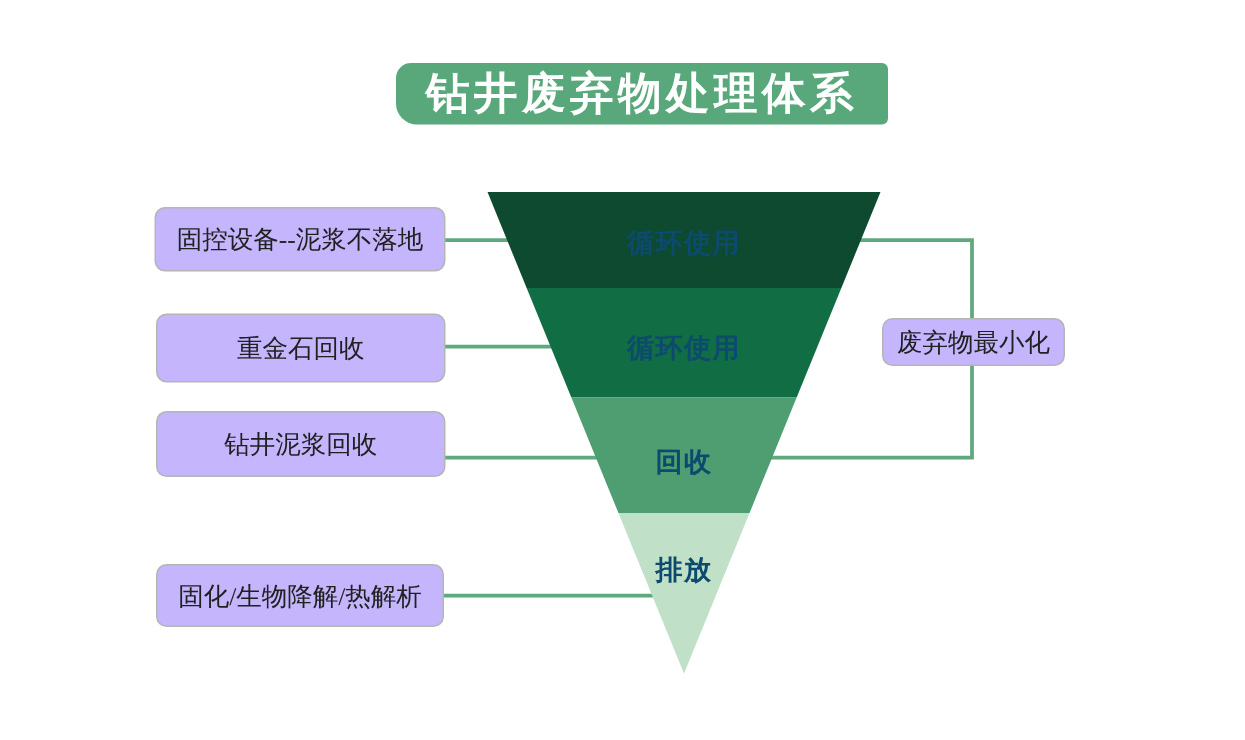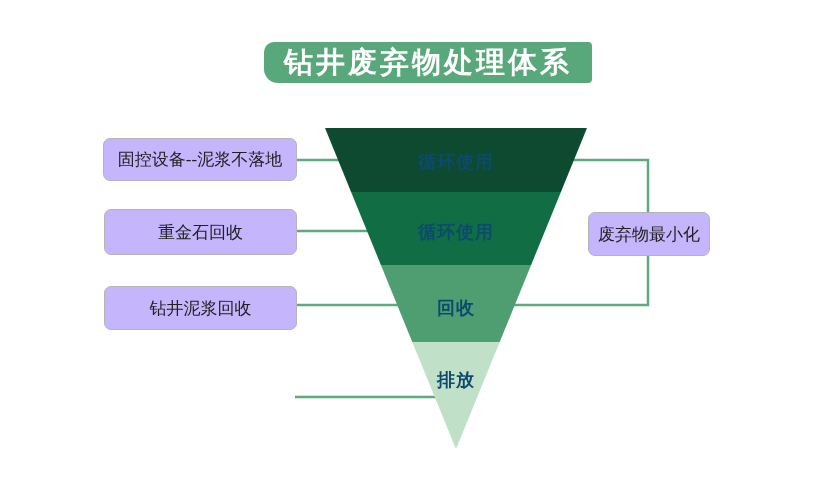--- a/index.html
+++ b/index.html
@@ -37,23 +37,23 @@
     box-sizing:border-box;
     font-family:Liberation Serif, serif;
   }
   .label-box span{
     color:#212121;
     font-size:17px;
     white-space:nowrap;
   }
   .box-1{left:103px;top:138px;width:194px;height:43px;}
   .box-2{left:104px;top:209px;width:193px;height:46px;}
-  .box-3{left:104px;top:286px;width:193px;height:44px;}
+  .box-3{left:104px;top:274px;width:193px;height:44px;}
   .box-4{left:104px;top:376px;width:192px;height:42px;}
-  .box-right{left:588px;top:212px;width:122px;height:44px;}
+  .box-right{left:588px;top:212px;width:122px;height:32px;}
   .funnel-label{
     position:absolute;
     left:356px;width:200px;
     text-align:center;
     color:#0c4a6e;
     font-size:18px;
     font-weight:bold;
     letter-spacing:1px;
     white-space:nowrap;
   }
@@ -93,18 +93,21 @@
 
   <div class="label-box box-1">
     <span>固控设备--泥浆不落地</span>
   </div>
   <div class="label-box box-2">
     <span>重金石回收</span>
   </div>
   <div class="label-box box-3">
     <span>钻井泥浆回收</span>
   </div>
+  <div class="label-box box-4">
+    <span>固化/生物降解/热解析</span>
+  </div>
 
   <div class="label-box box-right">
     <span>废弃物最小化</span>
   </div>
 
 </div>
 
 </body></html>

